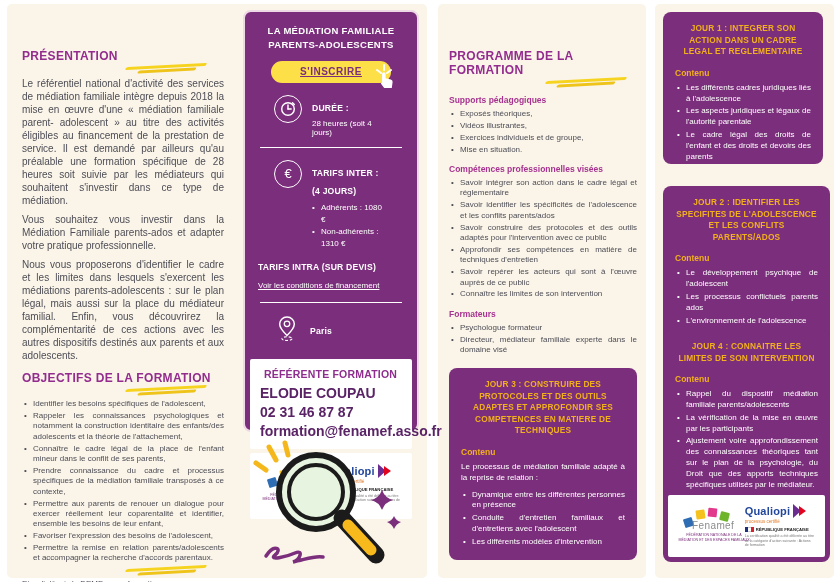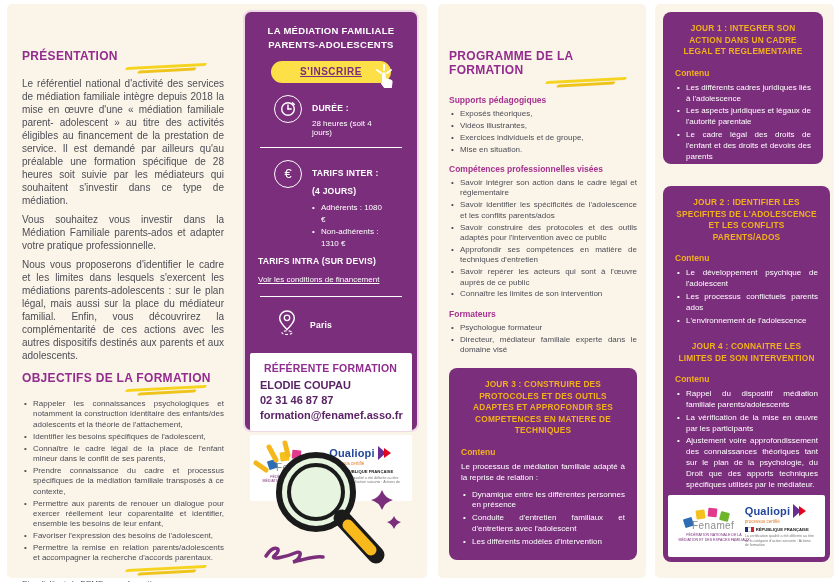--- a/index.html
+++ b/index.html
@@ -43,25 +43,25 @@
   .row{display:flex;align-items:flex-start;padding:0 29px;margin-top:12px;}
   .icon-circle{width:26px;height:26px;border:1.6px solid #fff;border-radius:50%;flex:none;
                display:flex;align-items:center;justify-content:center;margin-right:10px;}
   .row .txt{padding-top:2px;}
   .lbl{font-size:8.6px;font-weight:bold;letter-spacing:.2px;}
   .val{font-size:8px;margin-top:4px;}
   ul.card-bullets{list-style:none;margin:4px 0 0 0;padding:0;font-size:8px;line-height:1.5;}
   ul.card-bullets li{position:relative;padding-left:9px;}
   ul.card-bullets li::before{content:"\2022";position:absolute;left:0;}
   .divider{border-top:1px solid #ffffff;margin:10px 15px 0 15px;}
-  .intra{padding:0 13px;margin-top:0;}
+  .intra{padding:0 13px;margin-top:6px;}
   .link{font-size:8px;text-decoration:underline;margin-top:7px;display:inline-block;color:#fff;cursor:pointer;}
   .white-box{background:#ffffff;margin:4px 5px;padding:7px 10px;border-radius:2px;color:#5a2366;}
   .ref-heading{color:#8e2d8e;font-size:10.5px;font-weight:bold;letter-spacing:.2px;margin:2px 0 5px 4px;}
-  .ref-line{font-size:11px;font-weight:bold;color:#5a2366;margin:3px 0;}
+  .ref-line{font-size:14px;font-weight:bold;color:#5a2366;margin:3px 0;}
 
   
   .logos-row{display:flex;align-items:center;justify-content:space-between;padding:4px 2px;}
   .fenamef{position:relative;width:72px;height:40px;}
   .fenamef .sq{position:absolute;width:9px;height:9px;border-radius:1px;}
   .fenamef .sq.b{left:6px;top:12px;background:#2e6db4;transform:rotate(-18deg);}
   .fenamef .sq.y{left:18px;top:4px;background:#f5c11c;transform:rotate(-8deg);}
   .fenamef .sq.p{left:30px;top:2px;background:#e13a8c;transform:rotate(6deg);}
   .fenamef .sq.g{left:42px;top:6px;background:#6fb52c;transform:rotate(14deg);}
   .fenamef .name{position:absolute;left:14px;top:14px;font-size:10px;color:#8c8c8c;letter-spacing:.4px;}
@@ -109,22 +109,22 @@
     <div class="marker"></div>
     <div class="body-text">
       <p>Le référentiel national d'activité des services de médiation familiale intègre depuis 2018 la mise en œuvre d'une « médiation familiale parent- adolescent » au titre des activités éligibles au financement de la prestation de service. Il est demandé par ailleurs qu'au préalable une formation spécifique de 28 heures soit suivie par les médiateurs qui souhaitent s'investir dans ce type de médiation.</p>
       <p>Vous souhaitez vous investir dans la Médiation Familiale parents-ados et adapter votre pratique professionnelle.</p>
       <p>Nous vous proposerons d'identifier le cadre et les limites dans lesquels s'exercent les médiations parents-adolescents : sur le plan légal, mais aussi sur la place du médiateur familial. Enfin, vous découvrirez la complémentarité de ces actions avec les autres dispositifs destinés aux parents et aux adolescents.</p>
     </div>
 
     <h2 class="section">OBJECTIFS DE LA FORMATION</h2>
     <div class="marker"></div>
     <ul class="bullets">
+        <li>Identifier les besoins spécifiques de l'adolescent,</li>
         <li>Rappeler les connaissances psychologiques et notamment la construction identitaire des enfants/des adolescents et la théorie de l'attachement,</li>
-        <li>Identifier les besoins spécifiques de l'adolescent,</li>
         <li>Connaître le cadre légal de la place de l'enfant mineur dans le conflit de ses parents,</li>
         <li>Prendre connaissance du cadre et processus spécifiques de la médiation familiale transposés à ce contexte,</li>
         <li>Permettre aux parents de renouer un dialogue pour exercer réellement leur coparentalité et identifier, ensemble les besoins de leur enfant,</li>
         <li>Favoriser l'expression des besoins de l'adolescent,</li>
         <li>Permettre la remise en relation parents/adolescents et accompagner la recherche d'accords parentaux.</li>
       </ul>
 
     <div class="marker"></div>
     <p class="single-line">Etre diplômé du DEMF ou en formation</p>
 

